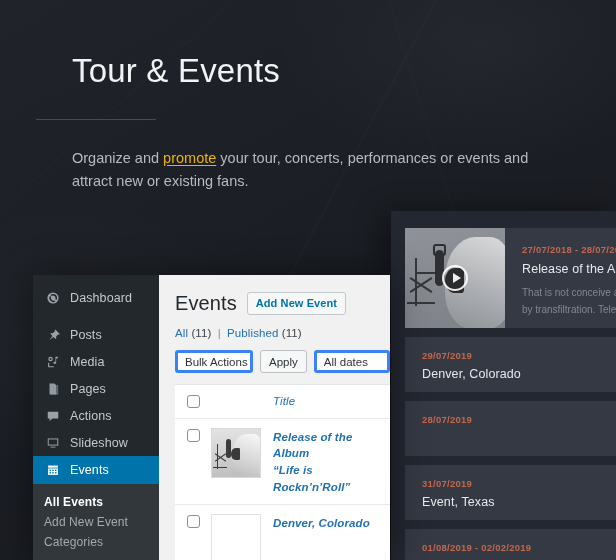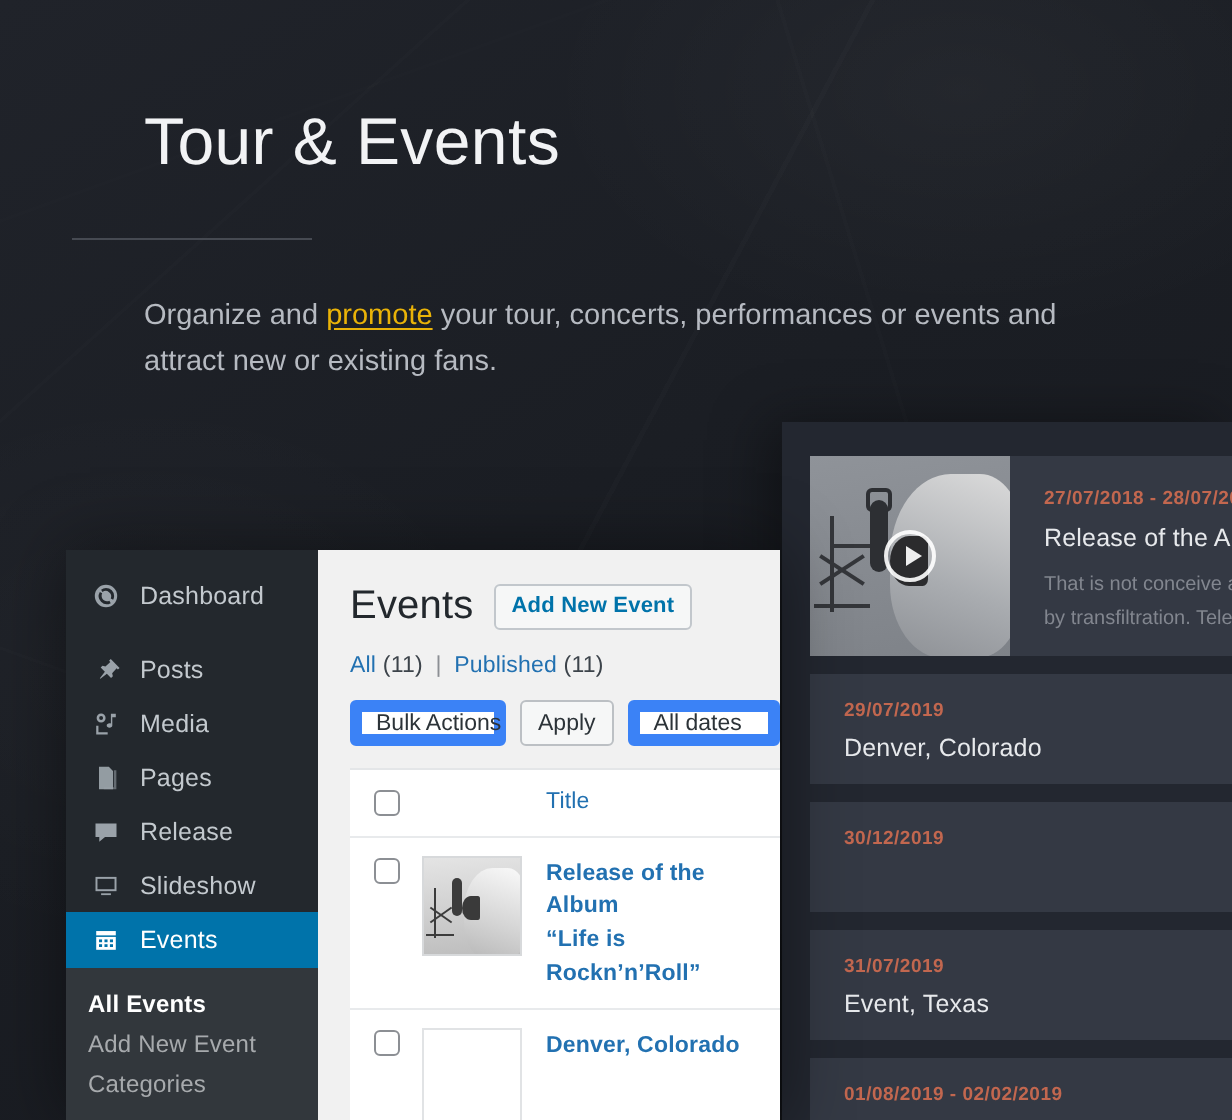--- a/index.html
+++ b/index.html
@@ -175,21 +175,21 @@
     padding: 4px 8px 5px; font-weight: 700; letter-spacing: 0.1px;
     white-space: nowrap;
   }
   #wp-subsubsub {
     margin-top: 12px; font-size: 11.5px; color: #3c434a; letter-spacing: 0.1px;
   }
   #wp-subsubsub a { color: #2271b1; text-decoration: none; }
   #wp-subsubsub .sep { color: #8c8f94; margin: 0 3px; }
   #wp-filters { display: flex; align-items: center; gap: 7px; margin-top: 11px; }
   .wp-select {
-    background: #fff; border: 6px solid #3b82f6; border-radius: 3px;
+    background: #fff; border: 3px solid #3b82f6; border-radius: 3px;
     font-size: 11.5px; color: #2c3338; height: 23px;
     display: flex; align-items: center; padding: 0 7px; white-space: nowrap;
   }
   .wp-select .caret { margin-left: 16px; font-size: 8px; color: #50575e; }
   #wp-bulk { width: 78px; justify-content: space-between; }
   #wp-apply {
     background: #f6f7f7; border: 1px solid #bcc0c4; border-radius: 3px;
     font-size: 11.5px; color: #2c3338; height: 23px;
     display: flex; align-items: center; padding: 0 8px;
   }
@@ -225,21 +225,21 @@
     border-radius: 50% 12% 12% 50%; background: #3a3a3a;
   }
   .wp-thumb-cell .img .s { position: absolute; background: #3c3c3c; }
   .wp-thumb-cell .img .s1 { left: 14px; top: 10px; width: 5px; height: 19px; border-radius: 3px; }
   .wp-thumb-cell .img .s2 { left: 5px; top: 15px; width: 1px; height: 25px; }
   .wp-thumb-cell .img .s3 { left: 1px; top: 38px; width: 14px; height: 1px; }
   .wp-thumb-cell .img .s4 { left: 2px; top: 28px; width: 13px; height: 1px; transform: rotate(35deg); }
   .wp-thumb-cell .img .s5 { left: 2px; top: 28px; width: 13px; height: 1px; transform: rotate(-35deg); }
   .wp-title-cell {
     font-size: 11.5px; color: #2271b1; font-weight: 700;
-    line-height: 1.45; letter-spacing: 0.1px; padding-top: 1px;
+    line-height: 1.45; letter-spacing: 0.1px; padding-top: 1px; font-style: italic;
   }
   .wp-tr.header .wp-title-cell { font-weight: 400; font-size: 11.5px; }
 </style>
 </head>
 <body>
 
 <div id="backdrop"></div>
 
 <div id="hero">
   <div id="hero-title">Tour &amp; Events</div>
@@ -278,21 +278,21 @@
 
   <div class="ev-card ev-simple">
     <div class="ev-body">
       <div class="ev-date">29/07/2019</div>
       <div class="ev-title">Denver, Colorado</div>
     </div>
   </div>
 
   <div class="ev-card ev-simple">
     <div class="ev-body">
-      <div class="ev-date">30/12/2019</div>
+      <div class="ev-date">28/07/2019</div>
     </div>
   </div>
 
   <div class="ev-card ev-simple">
     <div class="ev-body">
       <div class="ev-date">31/07/2019</div>
       <div class="ev-title">Event, Texas</div>
     </div>
   </div>
 
@@ -346,21 +346,21 @@
       </span>
       <span>Pages</span>
     </div>
 
     <div class="wp-item">
       <span class="wp-ico">
         <svg width="14" height="14" viewBox="0 0 20 20" fill="currentColor">
             <path d="M2.5 4h15v9.5h-8.2L5.2 17v-3.5H2.5z"></path>
           </svg>
       </span>
-      <span>Release</span>
+      <span>Actions</span>
     </div>
 
     <div class="wp-item">
       <span class="wp-ico">
         <svg width="14" height="14" viewBox="0 0 20 20" fill="currentColor">
             <path d="M2.5 3.5h15v10.2h-15z"></path>
             <path d="M3.9 4.9h12.2v7.4H3.9z" fill="#23282d"></path>
             <path d="M6.5 15.2h7v1.3h-7z"></path>
           </svg>
       </span>

